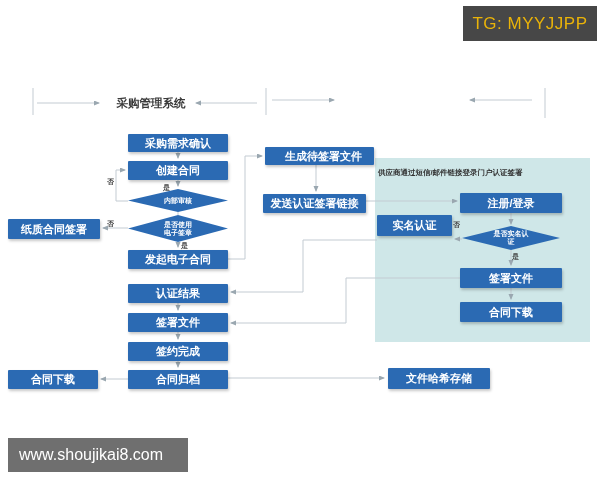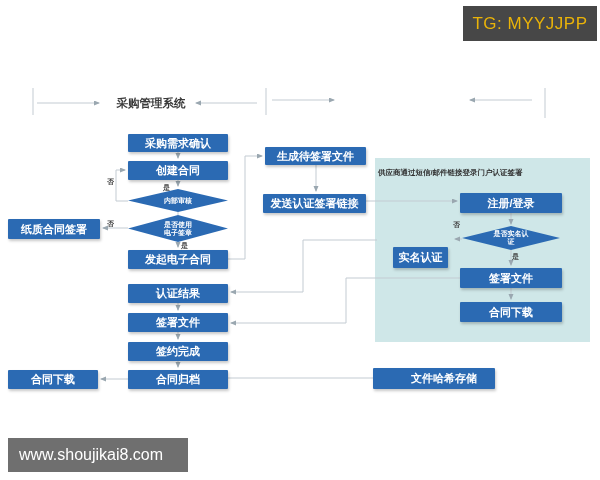--- a/index.html
+++ b/index.html
@@ -31,32 +31,32 @@
   .d-review{left:128px;top:189px;width:100px;height:23px;}
   .d-esign{left:128px;top:215px;width:100px;height:27px;}
   .n-paper{left:8px;top:219px;width:92px;height:20px;}
   .n-initiate{left:128px;top:250px;width:100px;height:19px;}
   .n-authresult{left:128px;top:284px;width:100px;height:19px;}
   .n-signleft{left:128px;top:313px;width:100px;height:19px;}
   .n-signdone{left:128px;top:342px;width:100px;height:19px;}
   .n-archive{left:128px;top:370px;width:100px;height:19px;}
   .n-dlleft{left:8px;top:370px;width:90px;height:19px;}
   
-  .n-generate{left:265px;top:147px;width:101px;height:18px;}
+  .n-generate{left:265px;top:147px;width:101px;height:18px;padding-left:8px;}
   .n-sendlink{left:263px;top:194px;width:103px;height:19px;text-align:right;}
   
   .panel{position:absolute;left:375px;top:158px;width:215px;height:184px;background:#cfe7e8;z-index:1;}
   .panel-title{position:absolute;left:378px;top:168px;width:209px;font-size:7.5px;
        font-weight:bold;color:#333;z-index:3;}
   .n-register{left:460px;top:193px;width:102px;height:20px;}
   .d-realname{left:462px;top:226px;width:98px;height:24px;}
-  .n-realname{left:377px;top:247px;width:55px;height:21px;margin-left:16px;}
+  .n-realname{left:377px;top:215px;width:75px;height:21px;}
   .n-signpanel{left:460px;top:268px;width:102px;height:20px;}
   .n-dlpanel{left:460px;top:302px;width:102px;height:20px;}
-  .n-hash{left:373px;top:368px;width:102px;height:21px;padding-left:20px;}
+  .n-hash{left:388px;top:368px;width:102px;height:21px;}
   
   .yn{position:absolute;font-size:7px;color:#444;z-index:4;font-weight:bold;}
   .no1{left:107px;top:177px;} .yes1{left:163px;top:183px;}
   .no2{left:107px;top:219px;} .yes2{left:181px;top:241px;}
   .no3{left:453px;top:220px;} .yes3{left:512px;top:252px;}
 </style>
 </head>
 <body>
 
 <div class="stage">

